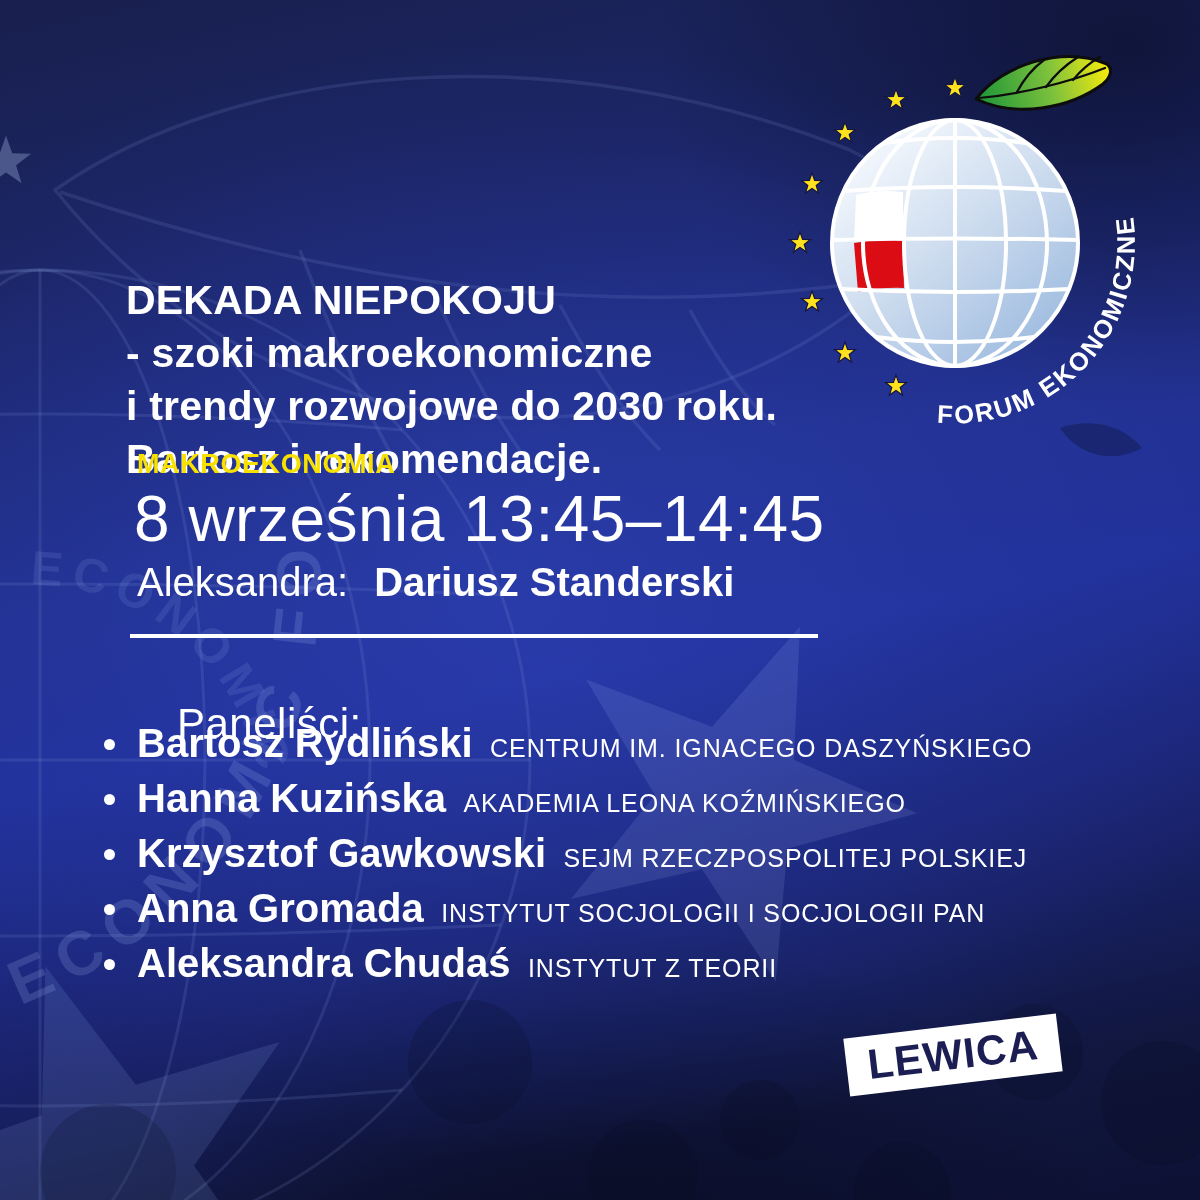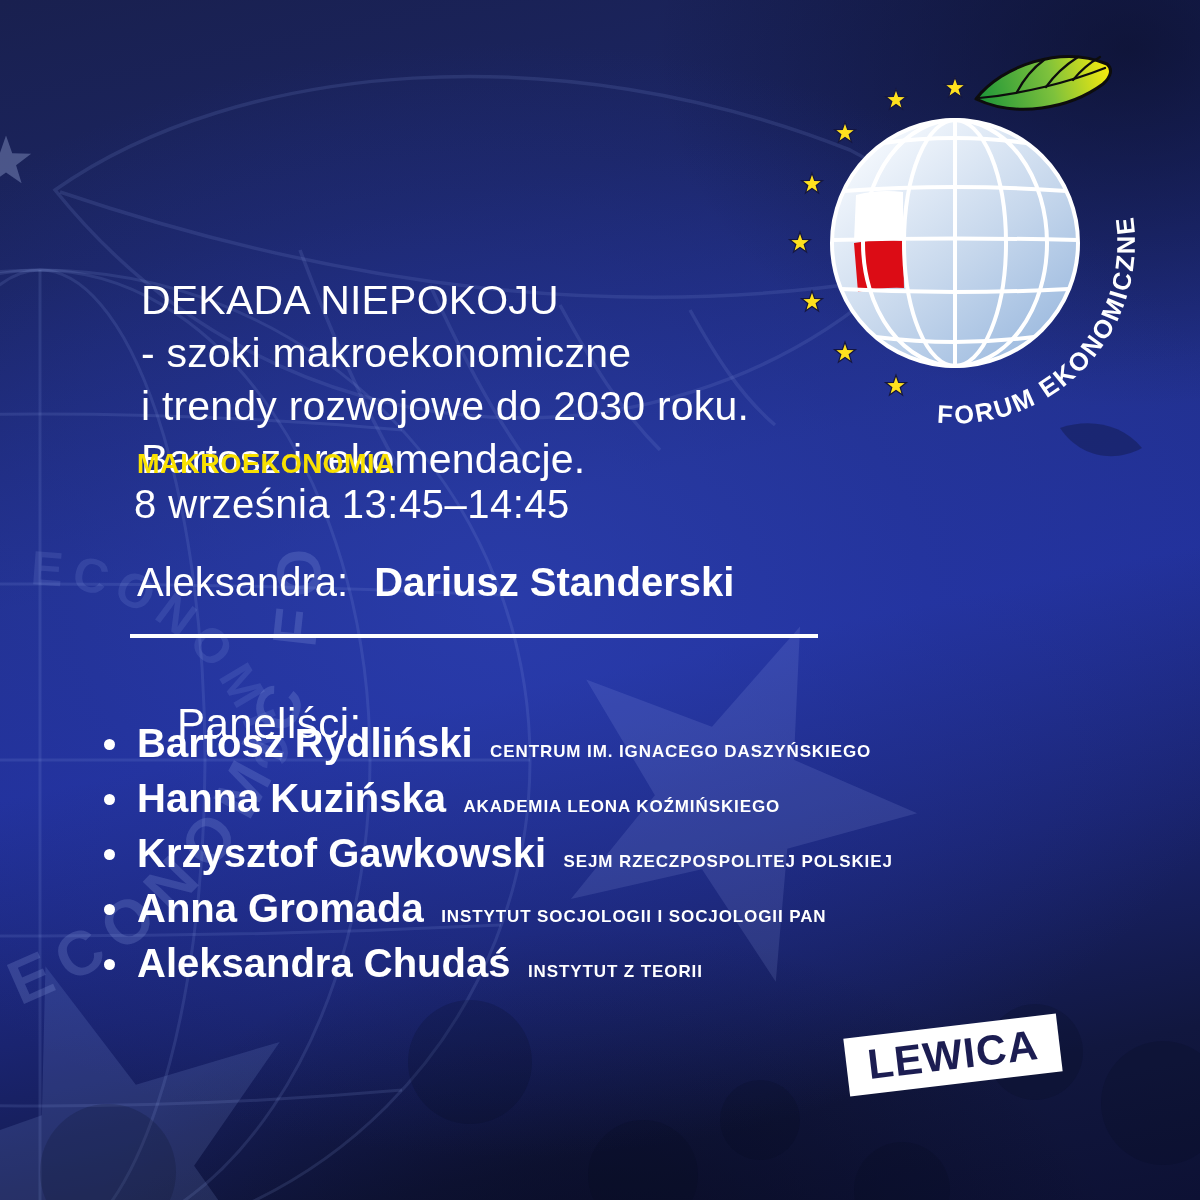--- a/index.html
+++ b/index.html
@@ -13,32 +13,32 @@
     background:
       radial-gradient(1150px 820px at 42% 50%, rgba(47,68,185,0.55) 0%, rgba(40,58,170,0.30) 38%, rgba(20,28,90,0) 68%),
       radial-gradient(820px 620px at 94% 4%, rgba(9,12,36,0.65) 0%, rgba(9,12,36,0) 58%),
       radial-gradient(900px 700px at 50% 112%, rgba(6,8,26,0.75) 0%, rgba(6,8,26,0) 60%),
       linear-gradient(168deg,#19204f 0%,#1b2563 20%,#22318f 42%,#22319b 55%,#1a2470 72%,#11173f 88%,#0d1134 100%);
   }
   .bg-decor{position:absolute;inset:0;}
   
   .forum-logo{position:absolute;left:770px;top:25px;width:420px;height:420px;}
   
-  .title{position:absolute;left:141px;top:247px;font-size:41px;font-weight:400;line-height:53px;letter-spacing:0.2px;white-space:nowrap;}
+  .title{position:absolute;left:126px;top:247px;font-size:41px;font-weight:700;line-height:53px;letter-spacing:0.2px;white-space:nowrap;}
   .category{position:absolute;left:137px;top:449px;font-size:27px;font-weight:700;color:#f8e000;letter-spacing:0.6px;}
-  .datetime{position:absolute;left:134px;top:482px;font-size:40px;font-weight:400;letter-spacing:0.5px;white-space:nowrap;}
+  .datetime{position:absolute;left:134px;top:482px;font-size:64px;font-weight:400;letter-spacing:0.5px;white-space:nowrap;}
   .moderator{position:absolute;left:137px;top:560px;font-size:40px;font-weight:400;white-space:nowrap;}
   .moderator .mod-name{font-weight:700;margin-left:26px;}
   .sep{position:absolute;left:130px;top:634px;width:688px;height:4px;background:#ffffff;border:none;margin:0;}
   .phead{position:absolute;left:137px;top:665px;font-size:42px;font-weight:400;letter-spacing:0.5px;margin-left:40px;}
   .plist{position:absolute;left:104px;top:716px;margin:0;padding:0;list-style:none;}
   .plist li{position:relative;padding-left:33px;line-height:55px;height:55px;white-space:nowrap;}
   .dot{position:absolute;left:0;top:23px;width:11px;height:11px;border-radius:50%;background:#ffffff;}
   .pname{font-size:40px;font-weight:700;}
-  .paff{font-size:17px;font-weight:700;letter-spacing:0.9px;margin-left:13px;}
+  .paff{font-size:25px;font-weight:400;letter-spacing:0.9px;margin-left:13px;}
   
   .lewica{
     position:absolute;left:846px;top:1026px;width:214px;height:58px;background:#ffffff;
     transform:rotate(-6.8deg);display:flex;align-items:center;justify-content:center;
   }
   .lewica span{font-size:42px;font-weight:700;color:#1c1d52;letter-spacing:1px;}
 </style>
 </head>
 <body>
 

